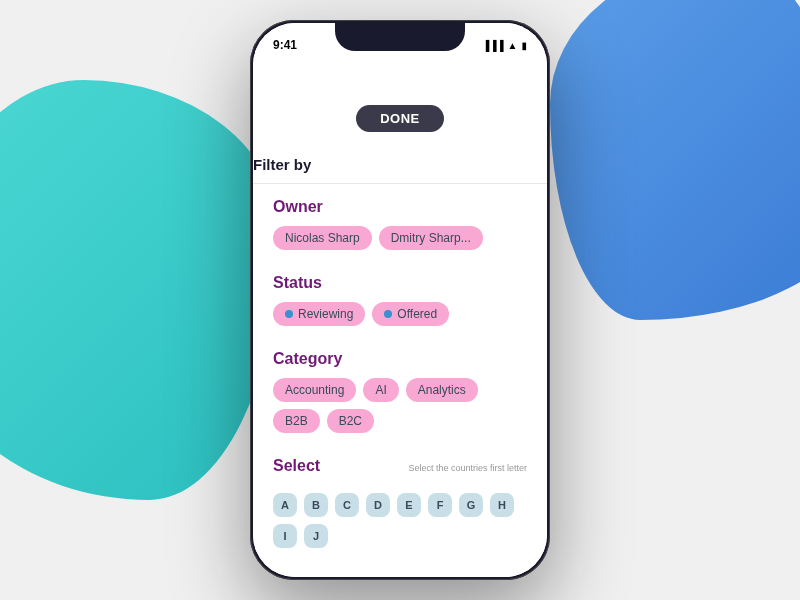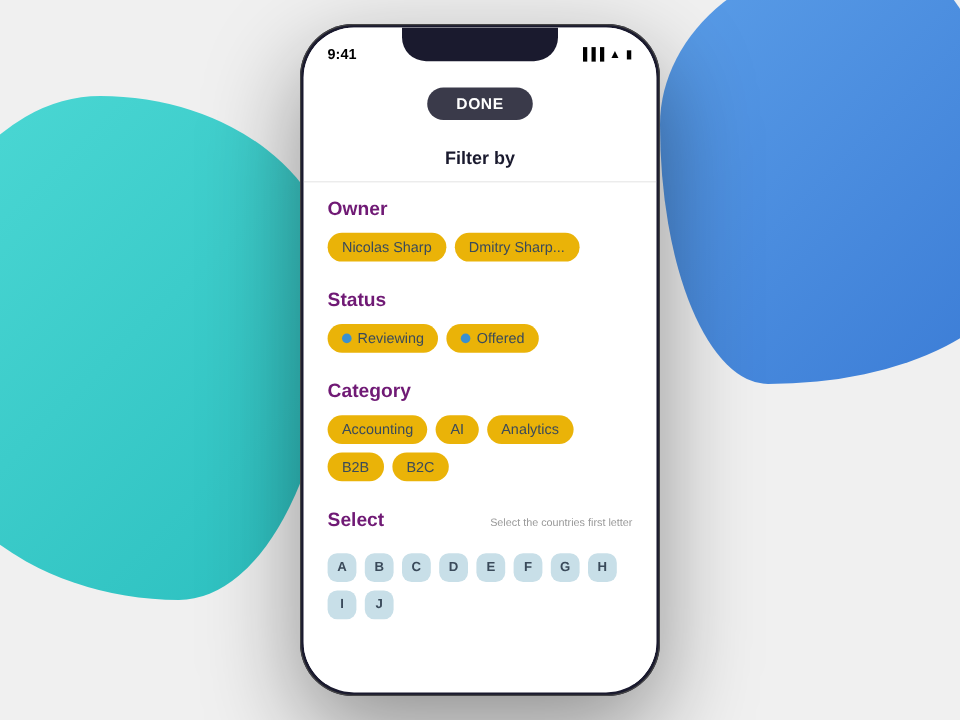--- a/index.html
+++ b/index.html
@@ -107,34 +107,35 @@
     .done-btn {
       background: #3a3a4a;
       color: white;
       border: none;
       border-radius: 20px;
       padding: 6px 24px;
       font-size: 13px;
       font-weight: 600;
       letter-spacing: 0.5px;
       cursor: pointer;
+      margin-top: 32px;
     }
 
     
     .filter-sheet {
       background: white;
       height: calc(100% - 44px - 50px);
       overflow-y: auto;
       overflow-x: hidden;
     }
 
     .filter-sheet::-webkit-scrollbar { display: none; }
 
     .filter-title {
-      text-align: center;
+      text-align: left;
       font-size: 15px;
       font-weight: 600;
       color: #1a1a2e;
       padding: 14px 0 10px;
       border-bottom: 1px solid #e8e8e8;
     }
 
     .filter-section {
       padding: 14px 20px 0;
     }
@@ -147,21 +148,21 @@
     }
 
     .tags-row {
       display: flex;
       flex-wrap: wrap;
       gap: 7px;
       margin-bottom: 10px;
     }
 
     .tag {
-      background: #eab308;
+      background: #f9a8d4;
       color: #3a4a5a;
       border-radius: 16px;
       padding: 5px 12px;
       font-size: 12px;
       font-weight: 500;
       cursor: pointer;
       white-space: nowrap;
     }
 
     .tag.with-dot {

